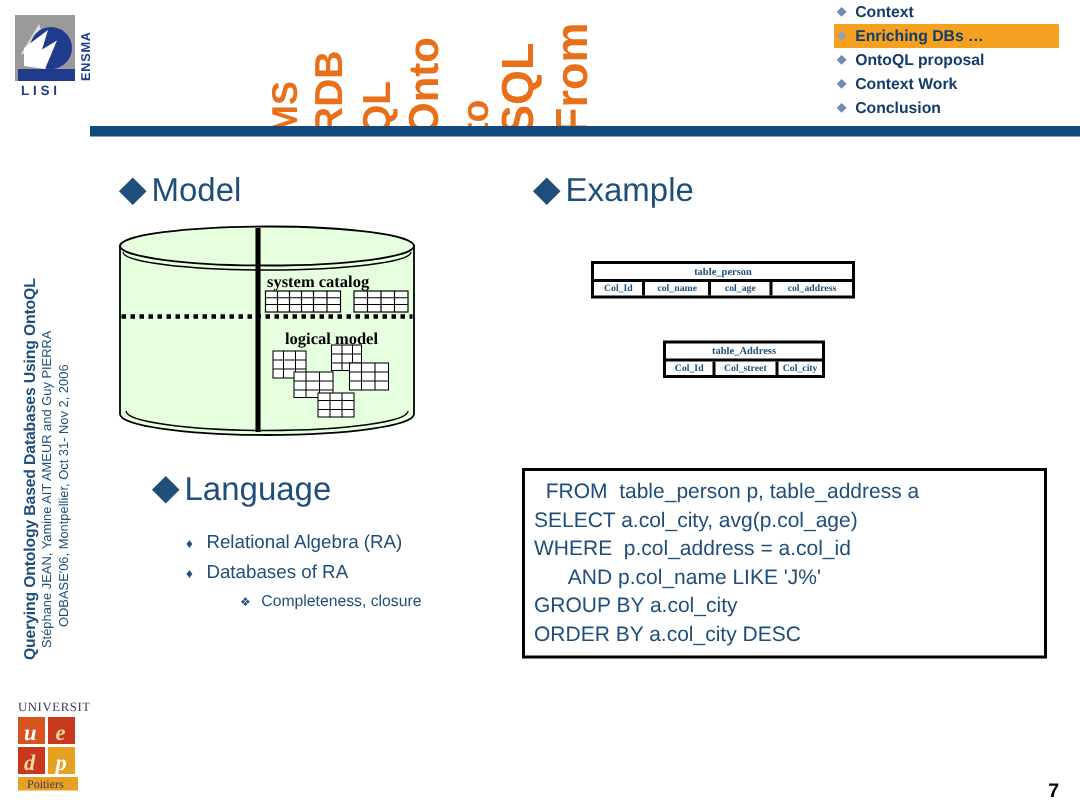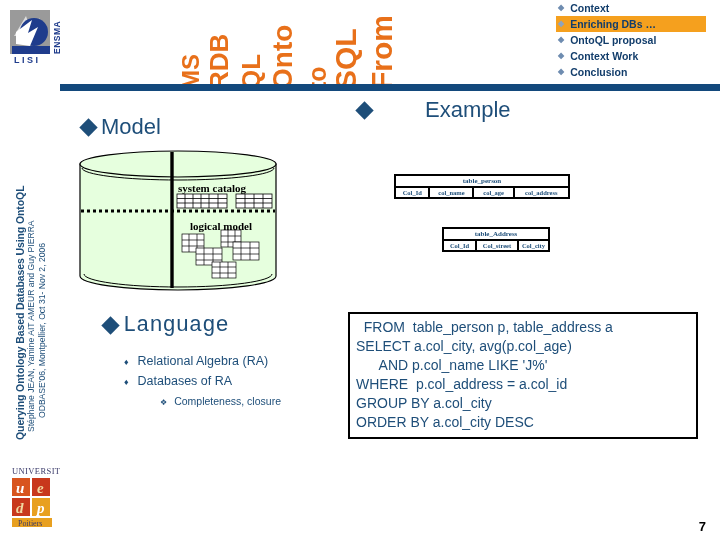--- a/index.html
+++ b/index.html
@@ -116,22 +116,22 @@
     font-family: "Liberation Sans", sans-serif;
   }
   .sec-head .dia {
     width: 13px; height: 13px;
     background: #1E4E79;
     transform: rotate(45deg);
     margin-right: 6px;
     flex: none;
   }
   #model-head { left: 82px; top: 114px; }
-  #example-head { left: 358px; top: 97px; gap: 48px; }
-  #language-head { left: 104px; top: 313px; font-family: Liberation Mono, monospace; }
+  #example-head { left: 358px; top: 114px; }
+  #language-head { left: 104px; top: 313px; }
 
   
   .cyl-wrap {
     position: absolute;
     left: 78px; top: 150px;
     width: 200px; height: 145px;
   }
   .cyl-svg { display:block; }
   .cyl-label {
     position: absolute;
@@ -423,22 +423,22 @@
     </div>
     <div class="lang-l2">
       <span class="b">❖</span>
       <span>Completeness, closure</span>
     </div>
   </div>
 
   <div class="sql-box">
     <div class="sql-line">  FROM  table_person p, table_address a</div>
     <div class="sql-line">SELECT a.col_city, avg(p.col_age)</div>
+    <div class="sql-line">WHERE  p.col_address = a.col_id</div>
     <div class="sql-line">      AND p.col_name LIKE 'J%'</div>
-    <div class="sql-line">WHERE  p.col_address = a.col_id</div>
     <div class="sql-line">GROUP BY a.col_city</div>
     <div class="sql-line">ORDER BY a.col_city DESC</div>
   </div>
 
   <div class="poitiers">
     <svg width="52" height="70" viewBox="0 0 52 70">
       <text x="4" y="14" font-family="Liberation Serif, serif" font-size="8.5" fill="#3A3A6A" letter-spacing="0.4">UNIVERSITÉ</text>
       <rect x="4" y="18" width="18" height="18" fill="#D8541E"></rect>
       <rect x="24" y="18" width="18" height="18" fill="#C8381C"></rect>
       <rect x="4" y="38" width="18" height="18" fill="#C8381C"></rect>

